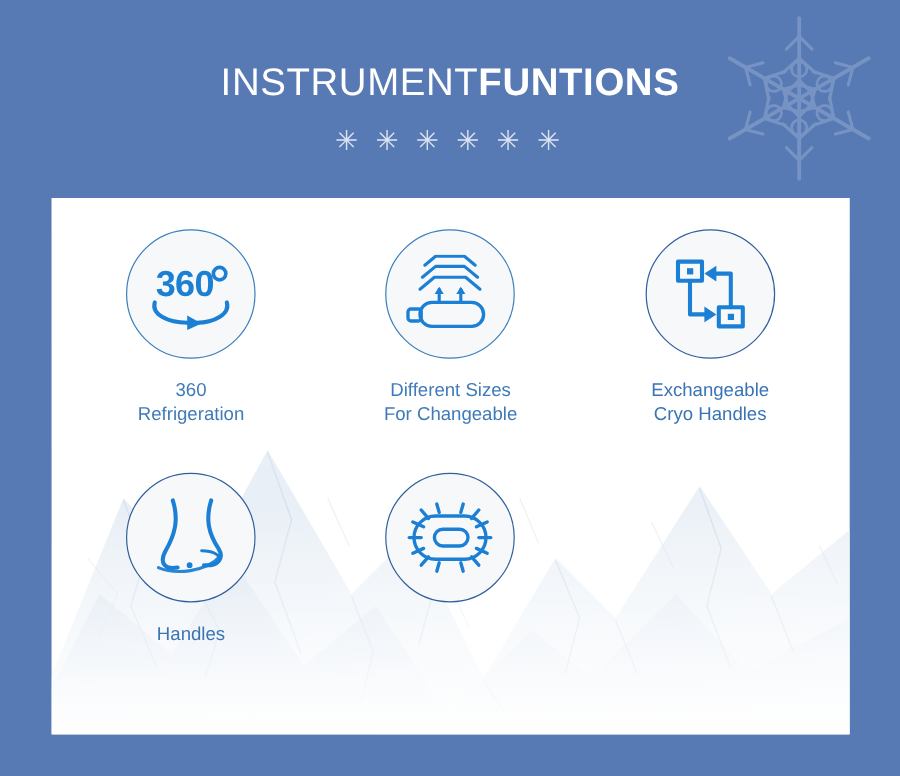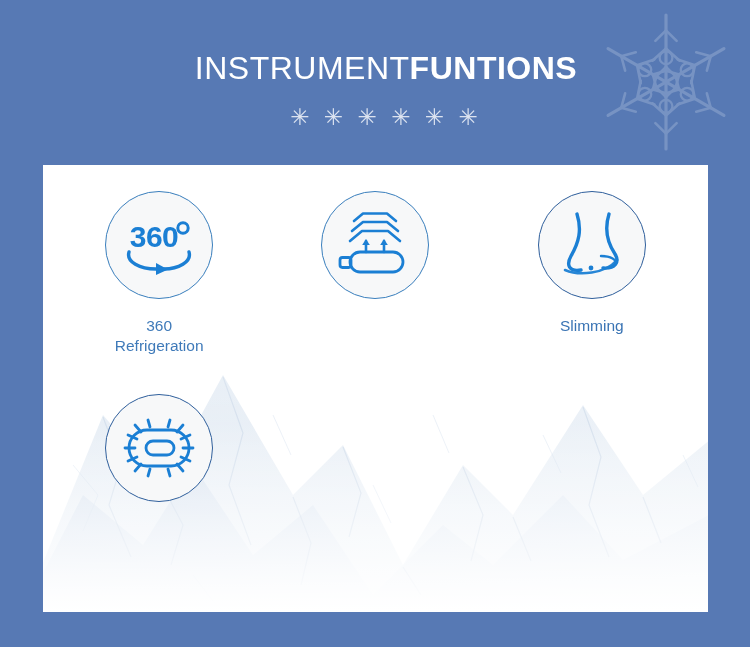--- a/index.html
+++ b/index.html
@@ -23,21 +23,21 @@
     right: 8px;
     width: 152px;
     height: 152px;
     opacity: .30;
     pointer-events: none;
   }
 
   
   #header {
     position: absolute;
-    top: 0; left: 11px;
+    top: 0; left: 0;
     width: 626px;
     height: 165px;
   }
 
   #page-title {
     position: absolute;
     top: 48px;
     left: 0;
     width: 750px;
     text-align: center;
@@ -292,40 +292,64 @@
           </g>
           <polygon points="28,27 24.2,33 31.8,33" fill="#1b7fd4"></polygon>
           <polygon points="46,27 42.2,33 49.8,33" fill="#1b7fd4"></polygon>
 
           <g fill="none" stroke="#1b7fd4" stroke-width="2.8" stroke-linejoin="round">
             <rect x="12" y="40" width="53" height="20" rx="10"></rect>
             <rect x="2" y="45.5" width="11" height="10" rx="2.4"></rect>
           </g>
         </svg>
       </div>
-    </div>
-
-
+      <div class="feature-label">Different Sizes
+For Changeable</div>
+    </div>
+
+
+    <div class="feature row2">
+      <div class="icon-circle">
+        <svg width="66" height="66" viewBox="0 0 66 66" aria-hidden="true">
+          <g fill="none" stroke="#1b7fd4" stroke-width="3.4" stroke-linejoin="round" stroke-linecap="round">
+
+            <path d="M6,22 L6,6 L26,6 L26,22 L6,22"></path>
+
+            <path d="M40,60 L40,44 L60,44 L60,60 L40,60"></path>
+
+            <path d="M16,22 L16,50 L30,50"></path>
+
+            <path d="M50,44 L50,16 L36,16"></path>
+          </g>
+          <rect x="13.5" y="11.5" width="5.2" height="5.2" fill="#1b7fd4"></rect>
+          <rect x="47.5" y="49.5" width="5.2" height="5.2" fill="#1b7fd4"></rect>
+          <polygon points="28,43.5 38,50 28,56.5" fill="#1b7fd4"></polygon>
+          <polygon points="38,9.5 28,16 38,22.5" fill="#1b7fd4"></polygon>
+        </svg>
+      </div>
+      <div class="feature-label">Exchangeable
+Cryo Handles</div>
+    </div>
 
     <div class="feature row2">
       <div class="icon-circle">
         <svg width="70" height="66" viewBox="0 0 70 66" aria-hidden="true">
           <g fill="none" stroke="#1b7fd4" stroke-linecap="round">
 
             <path d="M20,2 C25,18 22,30 14,44 C9,53 12,60 24,58" stroke-width="3.4"></path>
 
             <path d="M52,2 C47,18 50,30 58,42 C63,50 58,57 46,56" stroke-width="3.4"></path>
 
             <path d="M8,58 C22,64 48,62 60,48" stroke-width="2.6" opacity="0.95"></path>
             <path d="M44,44 C54,44 60,48 59,52" stroke-width="2.4"></path>
           </g>
           <circle cx="34" cy="56" r="2.4" fill="#1b7fd4"></circle>
         </svg>
       </div>
-      <div class="feature-label">Slimming</div>
+      <div class="feature-label">Handles</div>
     </div>
 
     <div class="feature row2">
       <div class="icon-circle">
         <svg width="74" height="60" viewBox="0 0 74 60" aria-hidden="true">
           <g fill="none" stroke="#1b7fd4" stroke-width="2.8" stroke-linecap="round">
 
             <path d="M25,12 L49,12 A18,18 0 0 1 49,48 L25,48 A18,18 0 0 1 25,12 Z"></path>
 
             <path d="M31,23 L45,23 A7,7 0 0 1 45,37 L31,37 A7,7 0 0 1 31,23 Z"></path>

